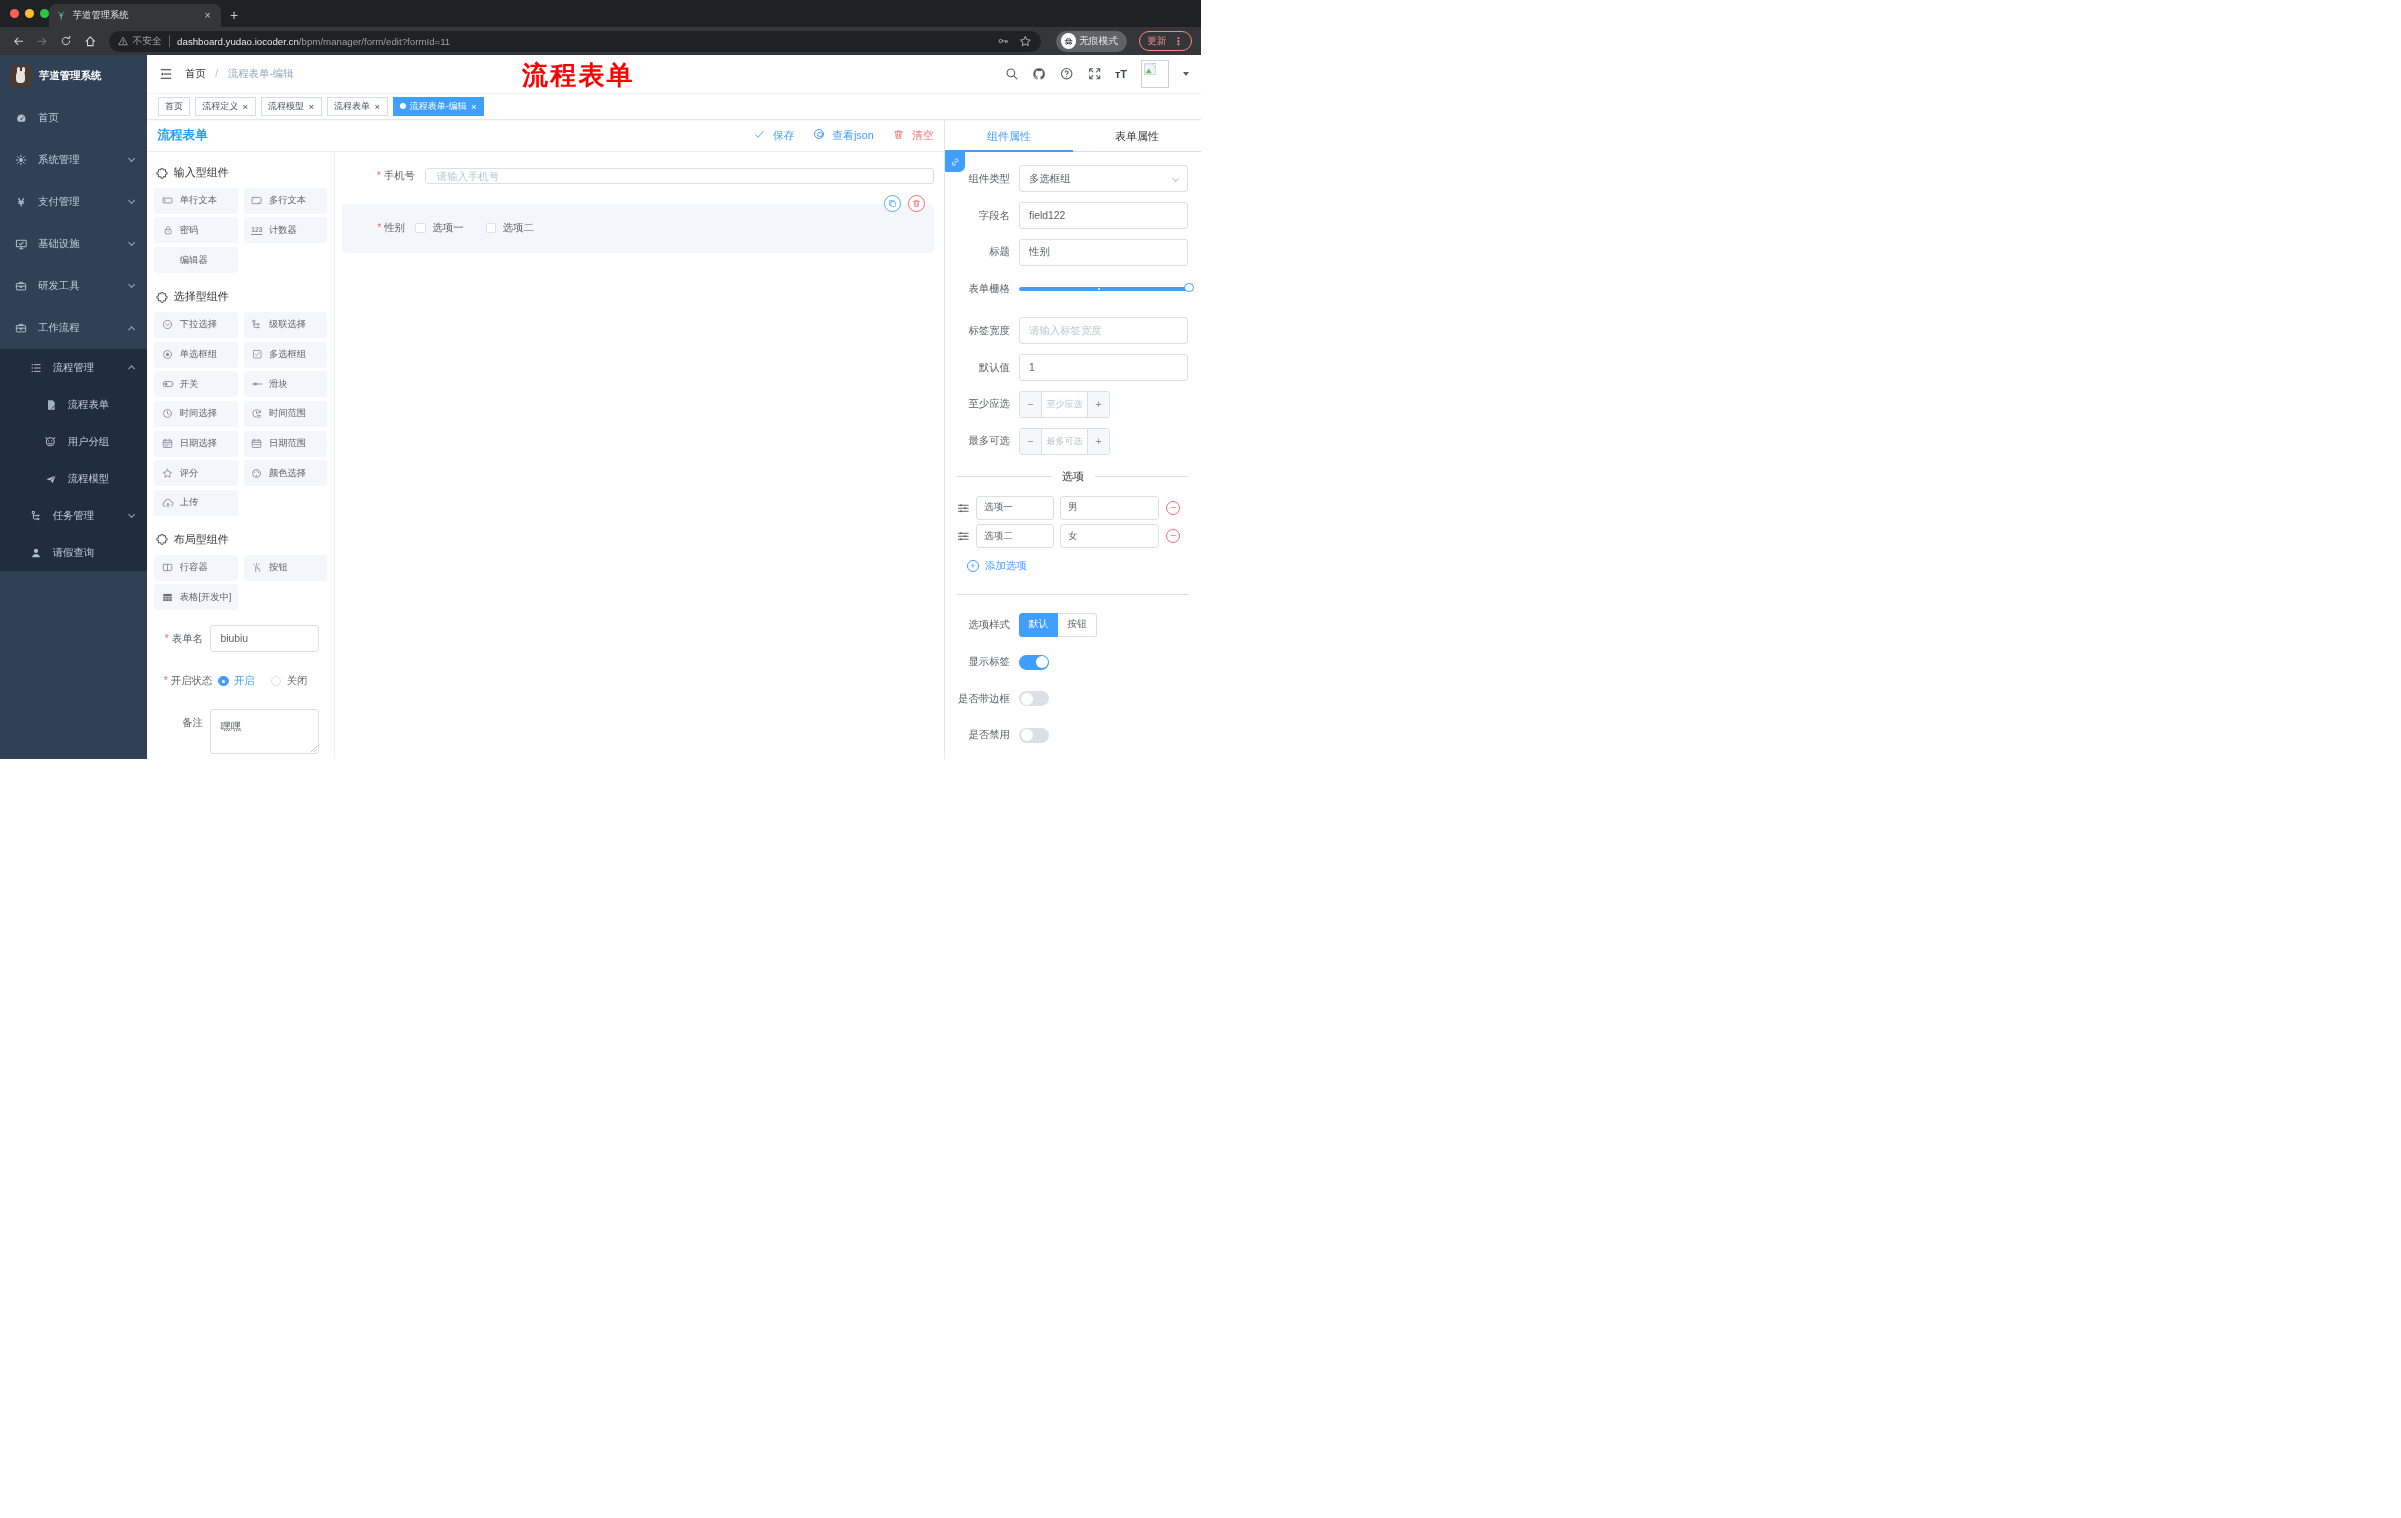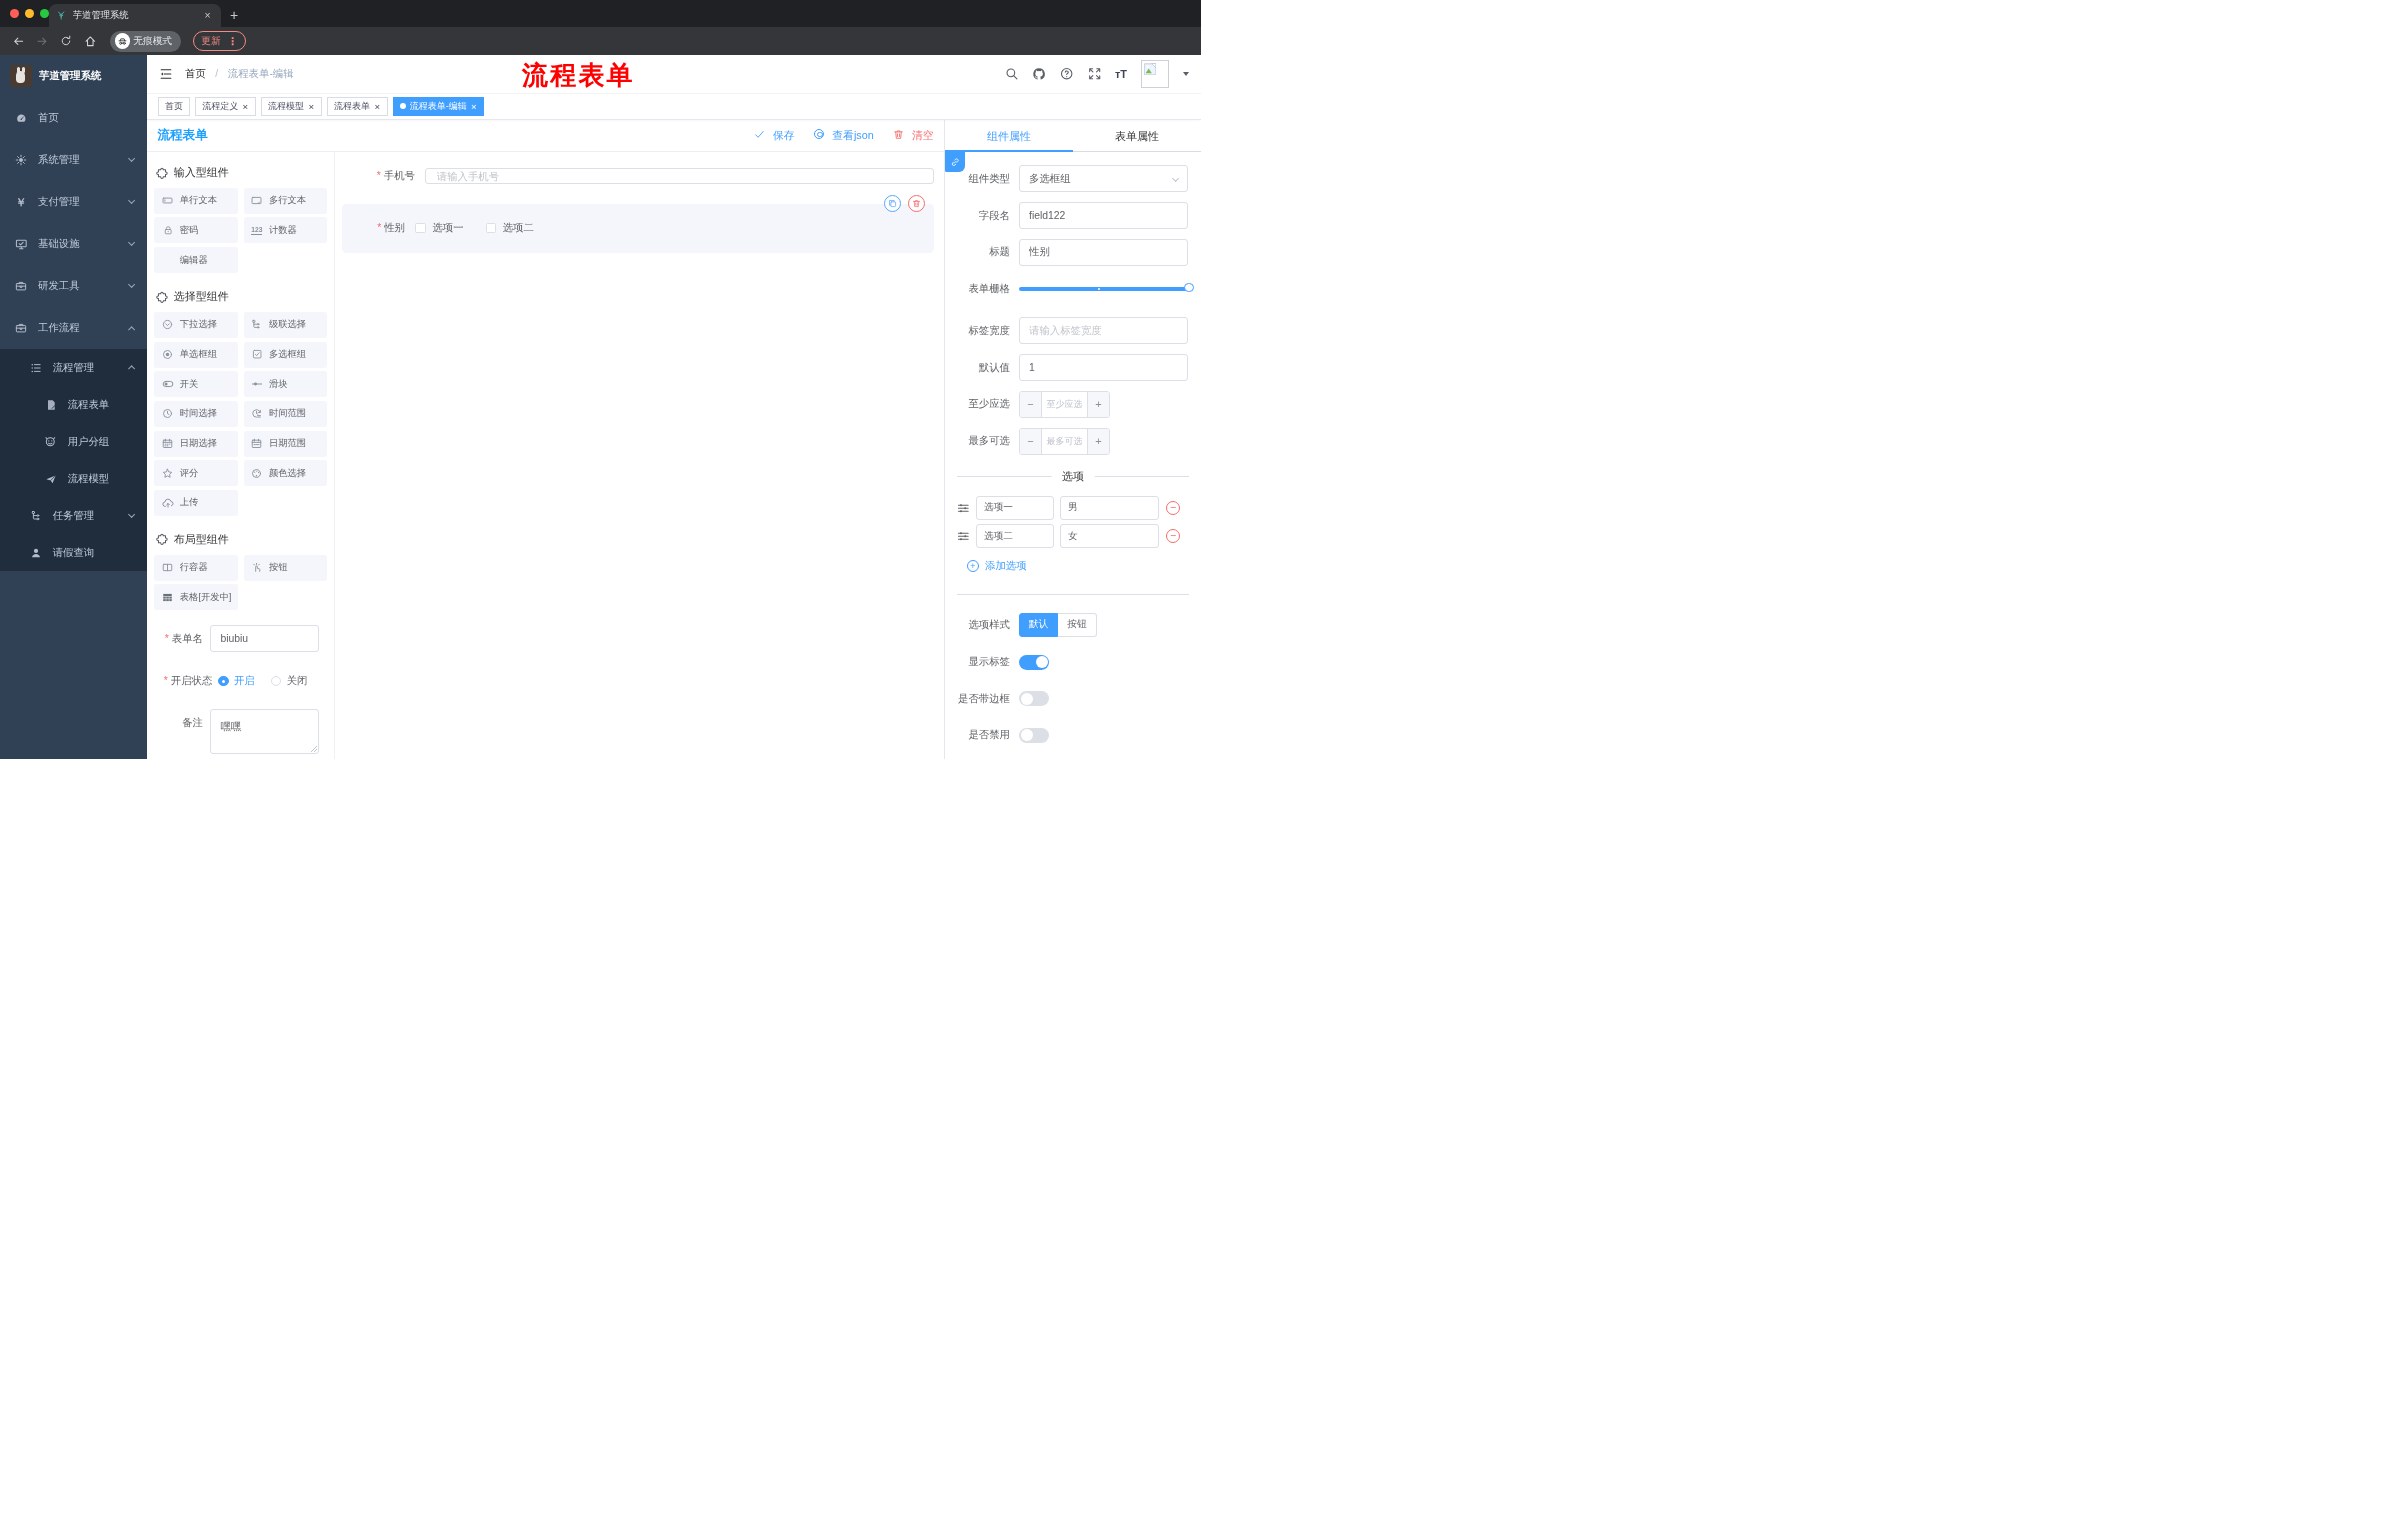--- a/index.html
+++ b/index.html
@@ -195,20 +195,38 @@
   <span class="nav-ic">
       <svg class="ic" width="12" height="12" viewBox="0 0 16 16" stroke-width="1.6">
         <path d="M13 8A5 5 0 1 1 11.5 4.4M13 1.5v3h-3"></path>
       </svg>
     </span>
   <span class="nav-ic">
       <svg class="ic" width="12.6" height="12.6" viewBox="0 0 16 16" stroke-width="1.6">
         <path d="M2.5 8L8 2.5 13.5 8M4.5 7v6.5h7V7"></path>
       </svg>
     </span>
+  <div class="urlbar">
+    <svg class="ic" width="10.4" height="10.4" viewBox="0 0 16 16" style="color:#9aa0a6">
+        <path d="M8 2.5L14.5 13.5H1.5z"></path>
+        <path d="M8 6.5v3.5M8 11.8v.2"></path>
+      </svg>
+    <span class="sec-label">不安全</span>
+    <span class="url-divider"></span>
+    <span class="url-host">dashboard.yudao.iocoder.cn</span>
+      <span class="url-path">/bpm/manager/form/edit?formId=11</span>
+    <span class="spacer"></span>
+    <svg class="ic" width="12" height="12" viewBox="0 0 16 16" style="color:#9aa0a6;margin-right:10.4px" stroke-width="1.5">
+        <circle cx="5" cy="8" r="2.3"></circle>
+        <path d="M7.3 8H14M11.5 8v2.3M13.3 8v1.8"></path>
+      </svg>
+    <svg class="ic" width="12.6" height="12.6" viewBox="0 0 16 16" style="color:#9aa0a6" stroke-width="1.4">
+        <path d="M8 1.8l1.9 3.9 4.2.6-3 3 .7 4.2L8 11.5l-3.8 2 .7-4.2-3-3 4.2-.6z"></path>
+      </svg>
+  </div>
   <div class="pill incognito">
     <span class="incog-badge">
       <svg class="ic" width="11" height="11" viewBox="0 0 16 16" style="stroke:#35363a" stroke-width="1.4">
           <path d="M3 7h10M4.7 7l.9-2.8h4.8L11.3 7"></path>
           <circle cx="5.4" cy="10.6" r="1.5"></circle>
           <circle cx="10.6" cy="10.6" r="1.5"></circle>
           <path d="M6.9 10.3h2.2"></path>
         </svg>
     </span>
     <span>无痕模式</span>

